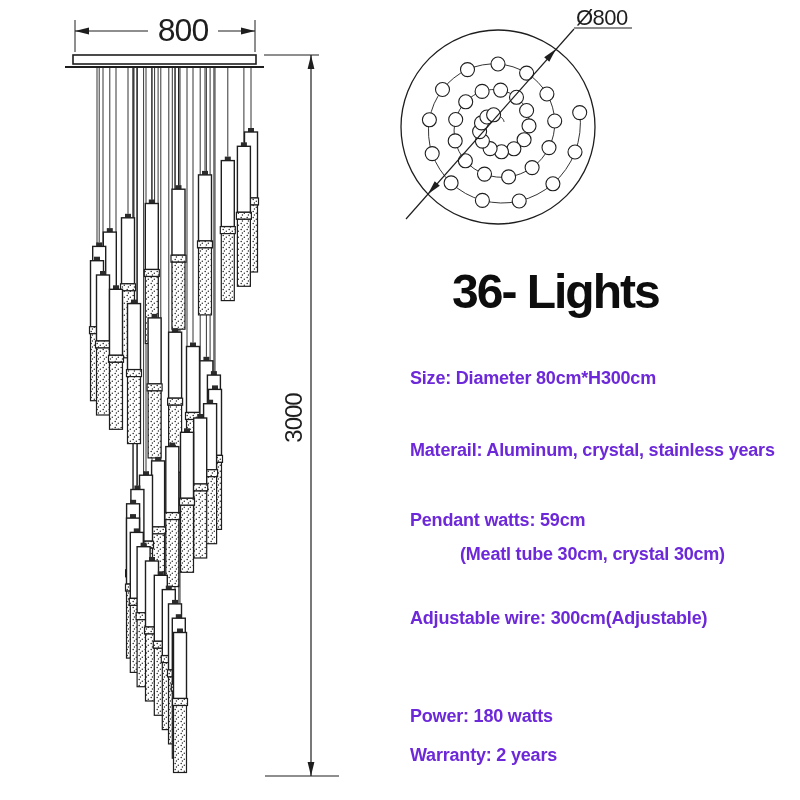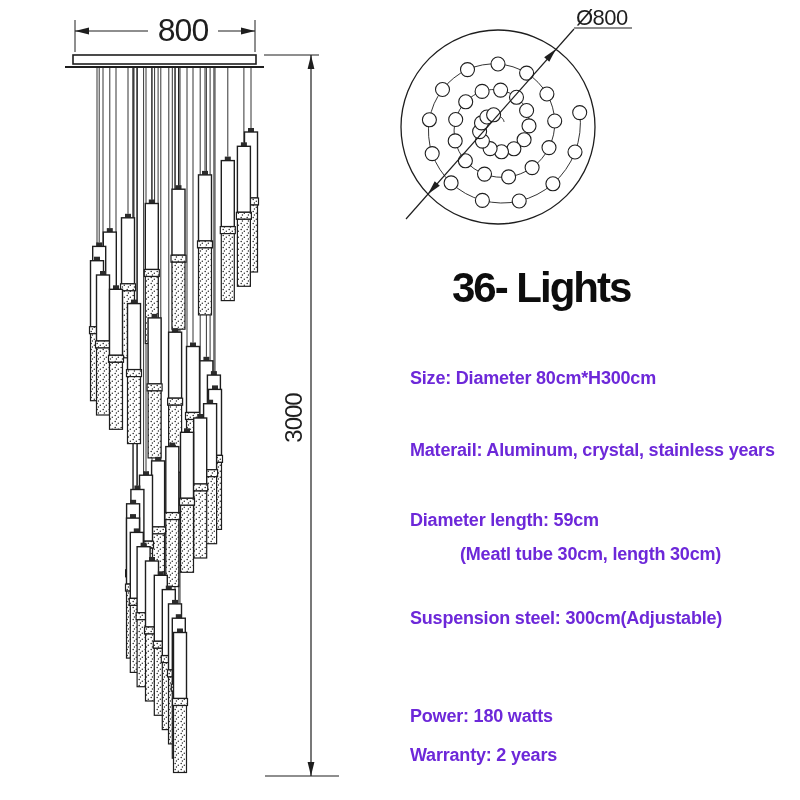--- a/index.html
+++ b/index.html
@@ -8,21 +8,21 @@
     font-family:"Liberation Sans",sans-serif;color:#111;
   }
   .abs{position:absolute;}
   svg text{font-family:"Liberation Sans",sans-serif;fill:#1e1e1e;}
   .dim-num{font-size:32px;letter-spacing:-1px;}
   .dim-num-sm{font-size:24px;letter-spacing:-1px;}
   .dim-num-dia{font-size:22px;letter-spacing:-0.5px;}
   .specs{position:absolute;left:410px;top:0;width:388px;height:800px;}
   .title{
     position:absolute;left:42px;top:264px;
-    font-size:42px;font-weight:bold;letter-spacing:-2px;color:#0d0d0d;white-space:nowrap;
+    font-size:48px;font-weight:bold;letter-spacing:-2px;color:#0d0d0d;white-space:nowrap;
   }
   .spec-line{
     position:absolute;left:0;font-size:18px;font-weight:bold;letter-spacing:-0.2px;
     color:#6d28d9;white-space:nowrap;
   }
   .spec-indent{left:50px;}
 </style>
 </head>
 <body>
 
@@ -288,18 +288,18 @@
   <use href="#arrow" transform="translate(166,49) rotate(-48.5)"></use>
   <use href="#arrow" transform="translate(38,194) rotate(131.5)"></use>
   <line x1="184" y1="28" x2="242" y2="28" stroke="#1e1e1e" stroke-width="1.2"></line>
   <text x="186" y="25" class="dim-num-dia">Ø800</text>
 </svg>
 
 <div class="specs">
   <div class="title">36- Lights</div>
   <div class="spec-line" style="top:368px">Size: Diameter 80cm*H300cm</div>
   <div class="spec-line" style="top:440px">Materail: Aluminum, crystal, stainless years</div>
-  <div class="spec-line" style="top:510px">Diameter length: 59cm</div>
-  <div class="spec-line spec-indent" style="top:544px">(Meatl tube 30cm, length 30cm)</div>
-  <div class="spec-line" style="top:608px">Suspension steel: 300cm(Adjustable)</div>
+  <div class="spec-line" style="top:510px">Pendant watts: 59cm</div>
+  <div class="spec-line spec-indent" style="top:544px">(Meatl tube 30cm, crystal 30cm)</div>
+  <div class="spec-line" style="top:608px">Adjustable wire: 300cm(Adjustable)</div>
   <div class="spec-line" style="top:706px">Power: 180 watts</div>
   <div class="spec-line" style="top:745px">Warranty: 2 years</div>
 </div>
 
 </body></html>

